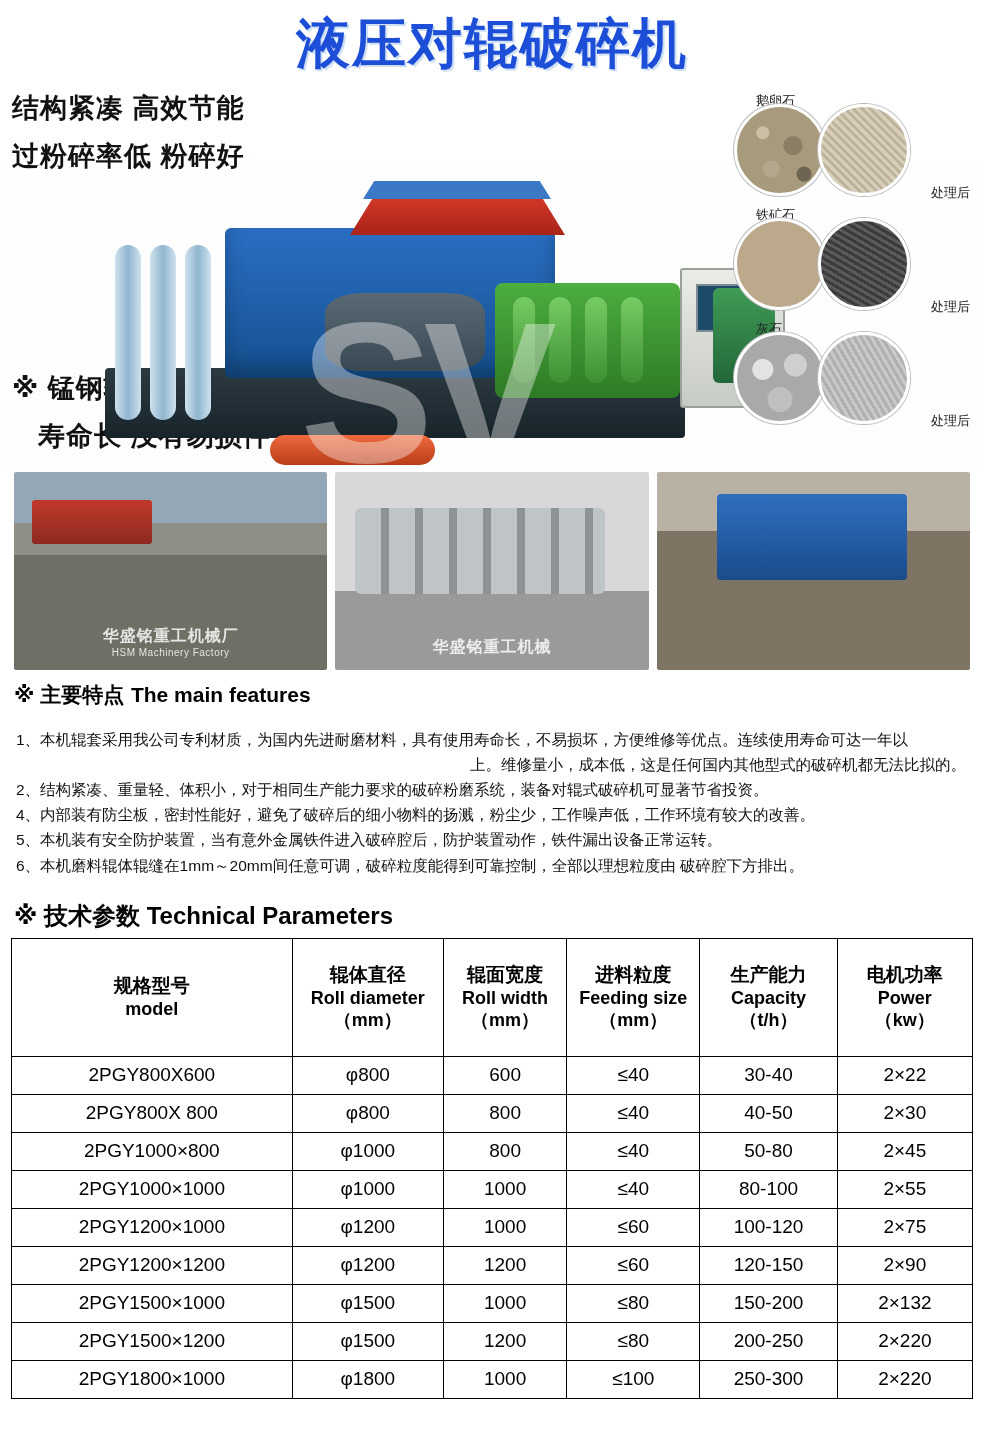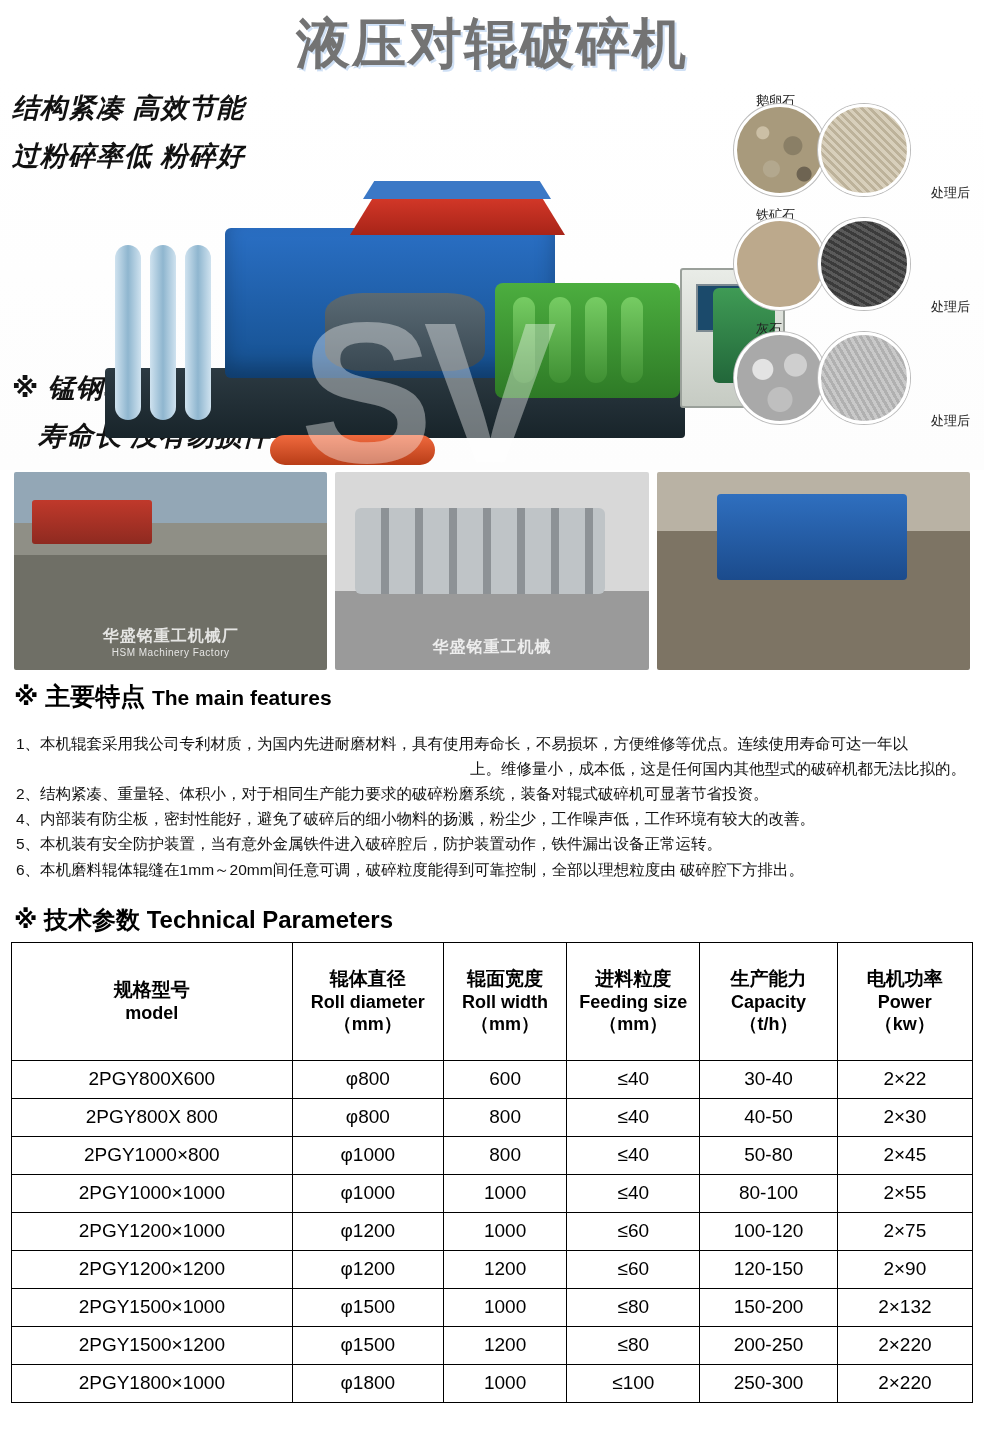--- a/index.html
+++ b/index.html
@@ -20,40 +20,39 @@
     height: 78px;
   }
   .main-title {
     position: absolute;
     left: 0; right: 0;
     top: 8px;
     text-align: center;
     font-size: 54px;
     font-weight: bold;
     letter-spacing: 2px;
-    color: #737373;
+    color: #1d4ed8;
     text-shadow: 2px 2px 0 #cfe0f5;
   }
 
   
   .hero {
     position: relative;
     height: 392px;
     background: linear-gradient(180deg,#ffffff 0%, #fdfdfd 100%);
     overflow: hidden;
   }
   .slogan {
     position: absolute;
     left: 12px;
     font-size: 27px;
     font-weight: bold;
     color: #111;
     letter-spacing: 1px;
     white-space: nowrap;
-    font-style: italic;
   }
   .slogan.s1 { top: 12px; }
   .slogan.s2 { top: 60px; }
   .slogan.s3 { top: 292px; }
   .slogan.s4 { top: 340px; left: 38px; }
 
   
   .machine {
     position: absolute;
     left: 95px;
@@ -181,21 +180,21 @@
       background: repeating-linear-gradient(90deg,#bfc4c7 0 26px,#8d9296 26px 34px);
       border-radius:6px;}
   .p3 { background: linear-gradient(180deg,#b9b2a4 0 30%, #7d7464 30% 100%); }
   .p3:after{ content:""; position:absolute; left:60px; top:22px; width:190px;height:86px;
       background:linear-gradient(180deg,#2f6fbf,#1b4b8c); border-radius:4px;}
 
   
   .section-head {
     font-size: 24px; font-weight: bold; padding: 10px 14px 2px 14px;
   }
-  .section-head .cn { font-size: 25px; }
+  .section-head .cn { font-size: 21px; }
   .section-head .en { font-size: 21px; font-weight: bold; }
   .feature-list { padding: 0 18px 0 16px; }
   .feature-list li {
     list-style: none;
     font-size: 15.5px;
     line-height: 1.62;
     color: #111;
   }
   .feature-list li.indent2 { text-indent: 0; padding-left: 18px; text-align: right; }
 

